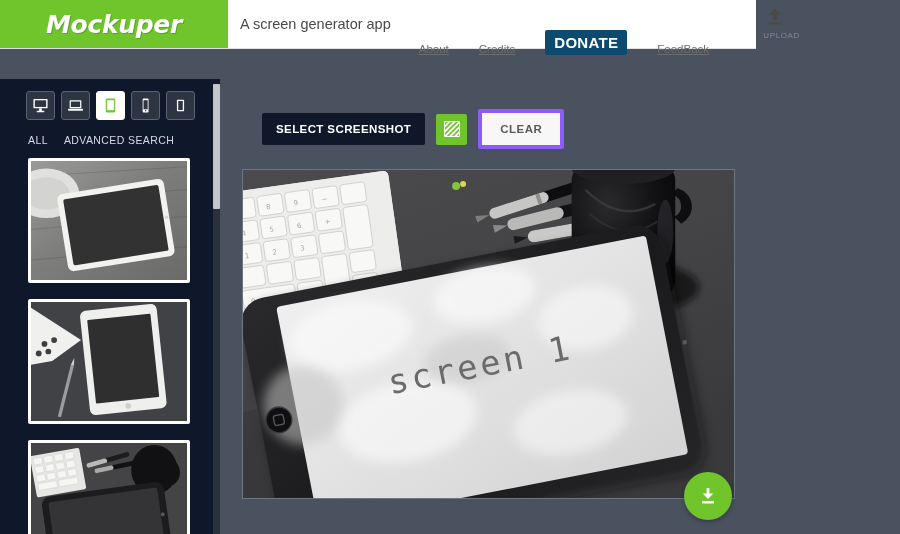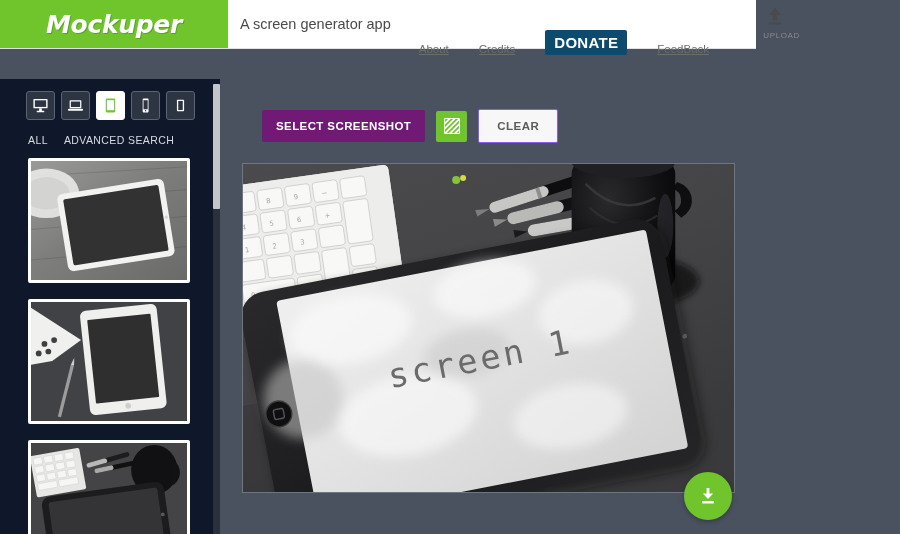--- a/index.html
+++ b/index.html
@@ -129,30 +129,30 @@
   }
   .toolbar {
     display: flex; align-items: center; gap: 11px;
     padding: 30px 0 0 42px;
   }
   .btn {
     border: none; border-radius: 2px; cursor: pointer;
     font-family: "Liberation Sans", sans-serif;
   }
   .btn-primary {
-    background: #701a75; color: #fff; font-size: 11.5px; font-weight: bold;
+    background: #0f172a; color: #fff; font-size: 11.5px; font-weight: bold;
     letter-spacing: 0.4px; padding: 10px 14px;
   }
   .btn-pattern {
     background: #6fc52b; width: 31px; height: 31px;
     display: flex; align-items: center; justify-content: center; padding: 0;
   }
   .btn-clear {
     background: #f7f7f7; color: #5b5b5b; font-size: 11.5px; font-weight: bold;
-    letter-spacing: 0.5px; padding: 10px 18px; border: 1px solid #8b5cf6;
+    letter-spacing: 0.5px; padding: 10px 18px; border: 4px solid #8b5cf6;
   }
 
   .preview-wrap {
     flex: 1 1 auto; display: flex; justify-content: center;
     padding-top: 20px;
   }
   .preview {
     width: 493px; height: 330px;
     border: 1px solid #6e7682;
     overflow: hidden; position: relative;

